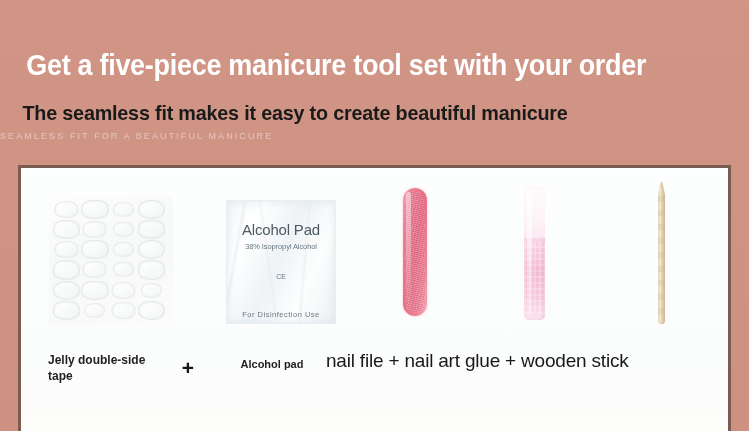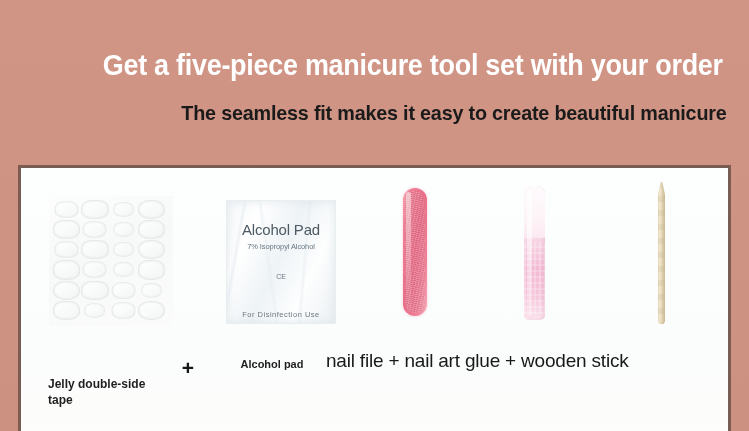--- a/index.html
+++ b/index.html
@@ -23,21 +23,21 @@
     background: linear-gradient(180deg, #d19586 0%, #cf9384 55%, #cd9182 100%);
   }
 
   
   .headline-block {
     position: absolute;
     top: 0;
     left: 0;
     width: 749px;
     height: 160px;
-    text-align: right;
+    text-align: left;
   }
 
   .headline-main {
     position: absolute;
     top: 50px;
     left: 0;
     width: 749px;
     font-size: 29px;
     font-weight: bold;
     color: #ffffff;
@@ -259,21 +259,20 @@
 
   .cap { position: absolute; color: #1f1f1f; }
 
   .cap-tape {
     left: 27px;
     top: 8px;
     width: 120px;
     font-size: 12px;
     font-weight: bold;
     line-height: 1.35;
-    margin-top: 24px;
   }
   .cap-plus {
     left: 152px;
     top: 12px;
     width: 30px;
     text-align: center;
     font-size: 21px;
     font-weight: bold;
     color: #171717;
   }
@@ -297,20 +296,21 @@
   }
 </style>
 </head>
 <body>
 
 <div class="banner">
 
   <div class="headline-block">
     <div class="headline-main">Get a five-piece manicure tool set with your order</div>
     <div class="headline-sub">The seamless fit makes it easy to create beautiful manicure</div>
+    <div class="headline-micro">SEAMLESS FIT FOR A BEAUTIFUL MANICURE</div>
   </div>
 
   <div class="product-card">
     <div class="card-inner">
 
       <div class="product-row">
 
         <div class="product-slot slot-tape">
           <div class="tape-sheet">
             <div class="tape-grid">
@@ -339,21 +339,21 @@
               <div class="tape-tab md"></div>
               <div class="tape-tab w2"></div>
             </div>
           </div>
         </div>
 
         <div class="product-slot slot-pad">
           <div class="pad-sachet">
             <div class="pad-crinkle"></div>
             <div class="pad-text pad-title">Alcohol Pad</div>
-            <div class="pad-text pad-sub">7% Isopropyl Alcohol</div>
+            <div class="pad-text pad-sub">38% Isopropyl Alcohol</div>
             <div class="pad-text pad-ce">CE</div>
             <div class="pad-text pad-foot">For Disinfection Use</div>
           </div>
         </div>
 
         <div class="product-slot slot-file">
           <div class="nail-file">
             <div class="file-grit"></div>
             <div class="file-sheen"></div>
           </div>

